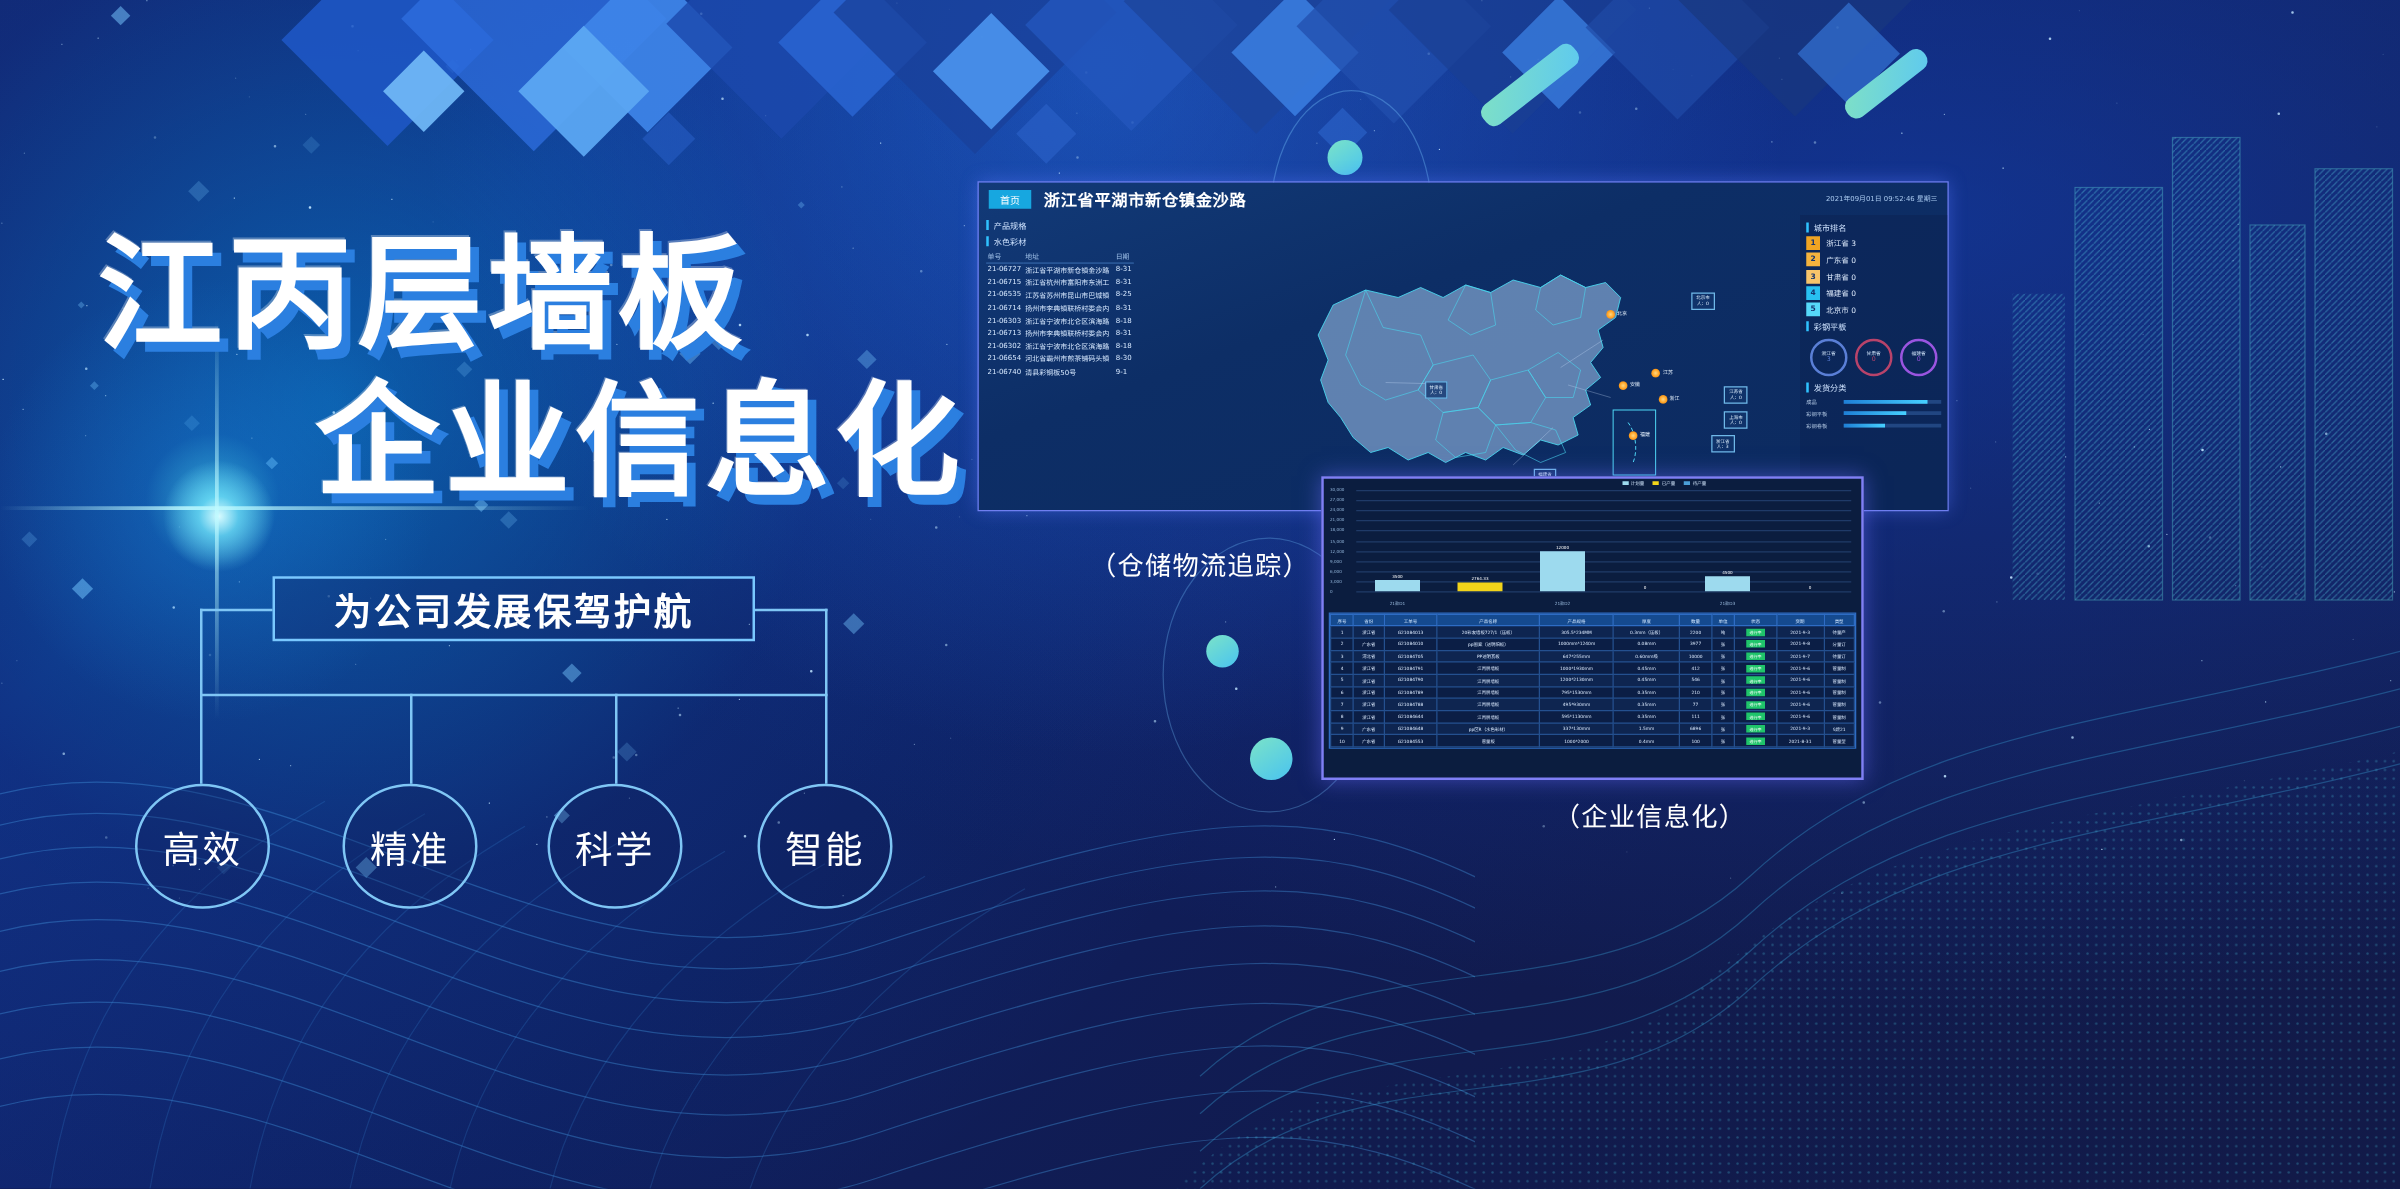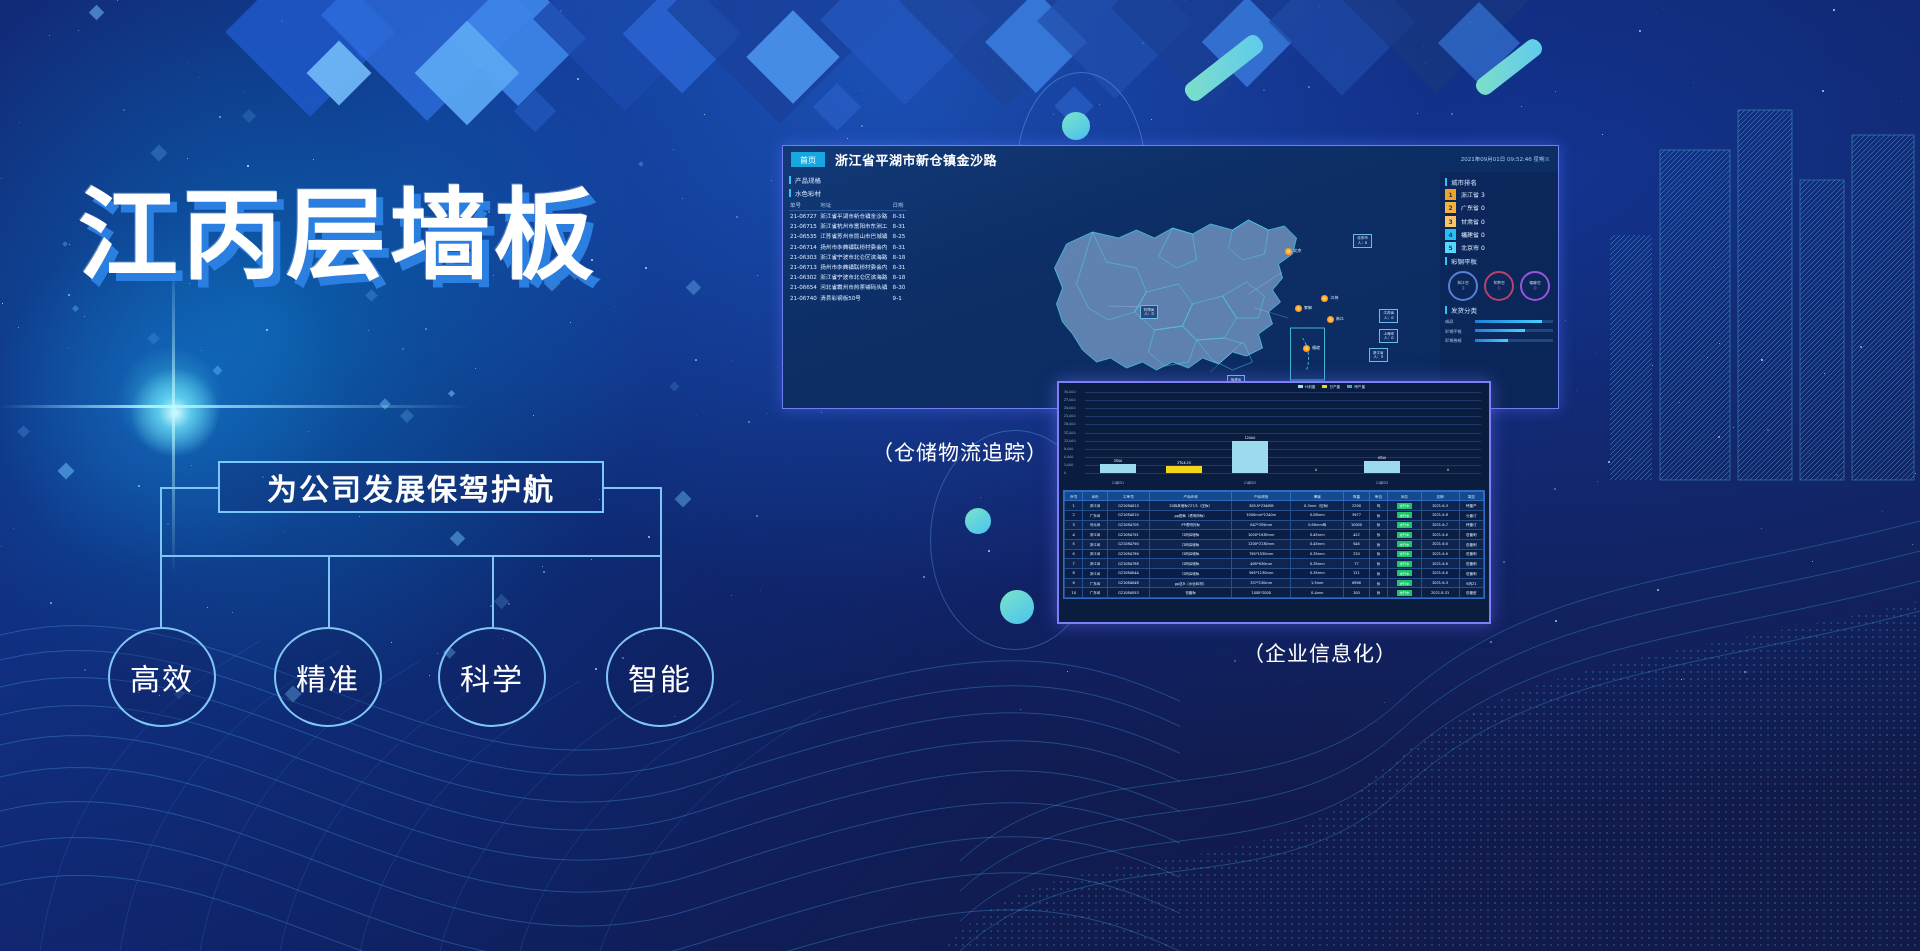--- a/index.html
+++ b/index.html
@@ -556,20 +556,21 @@
   <div class="orbit" style="left:930px; top:430px; width:170px; height:220px; border-color:rgba(120,200,255,.30);"></div>
   <div class="gdot" style="left:1062px; top:112px; width:28px; height:28px;"></div>
   <div class="gdot" style="left:965px; top:508px; width:26px; height:26px;"></div>
   <div class="gdot" style="left:1000px; top:590px; width:34px; height:34px;"></div>
   <div class="gbar" style="left:1178px; top:58px; width:92px; height:20px; transform:rotate(-38deg);"></div>
   <div class="gbar" style="left:1470px; top:58px; width:78px; height:18px; transform:rotate(-38deg);"></div>
 </div>
 
 <div class="headline">
   <div class="hl-line hl1">江丙层墙板</div>
+  <div class="hl-line hl2">企业信息化</div>
 </div>
 
 <div class="slogan-box">
   <span>为公司发展保驾护航</span>
 </div>
 
 <div class="conn" style="left:160px; top:487px; width:58px; height:2px;"></div>
 <div class="conn" style="left:604px; top:487px; width:58px; height:2px;"></div>
 <div class="conn" style="left:160px; top:487px; width:2px; height:140px;"></div>
 <div class="conn" style="left:660px; top:487px; width:2px; height:140px;"></div>

